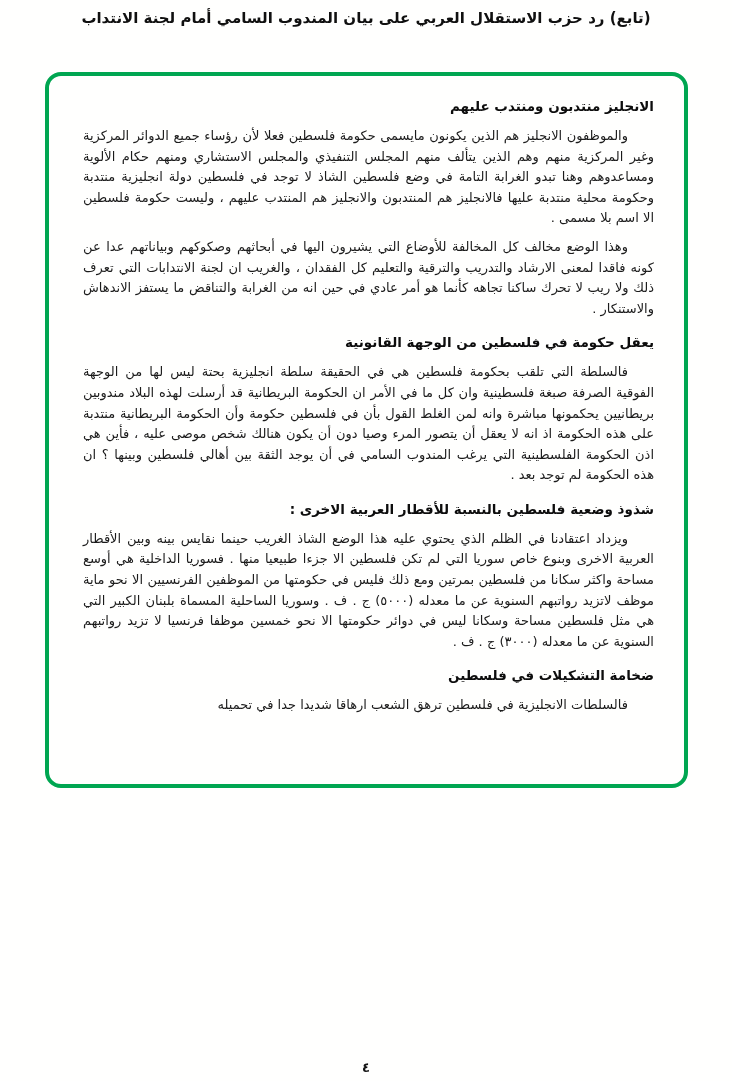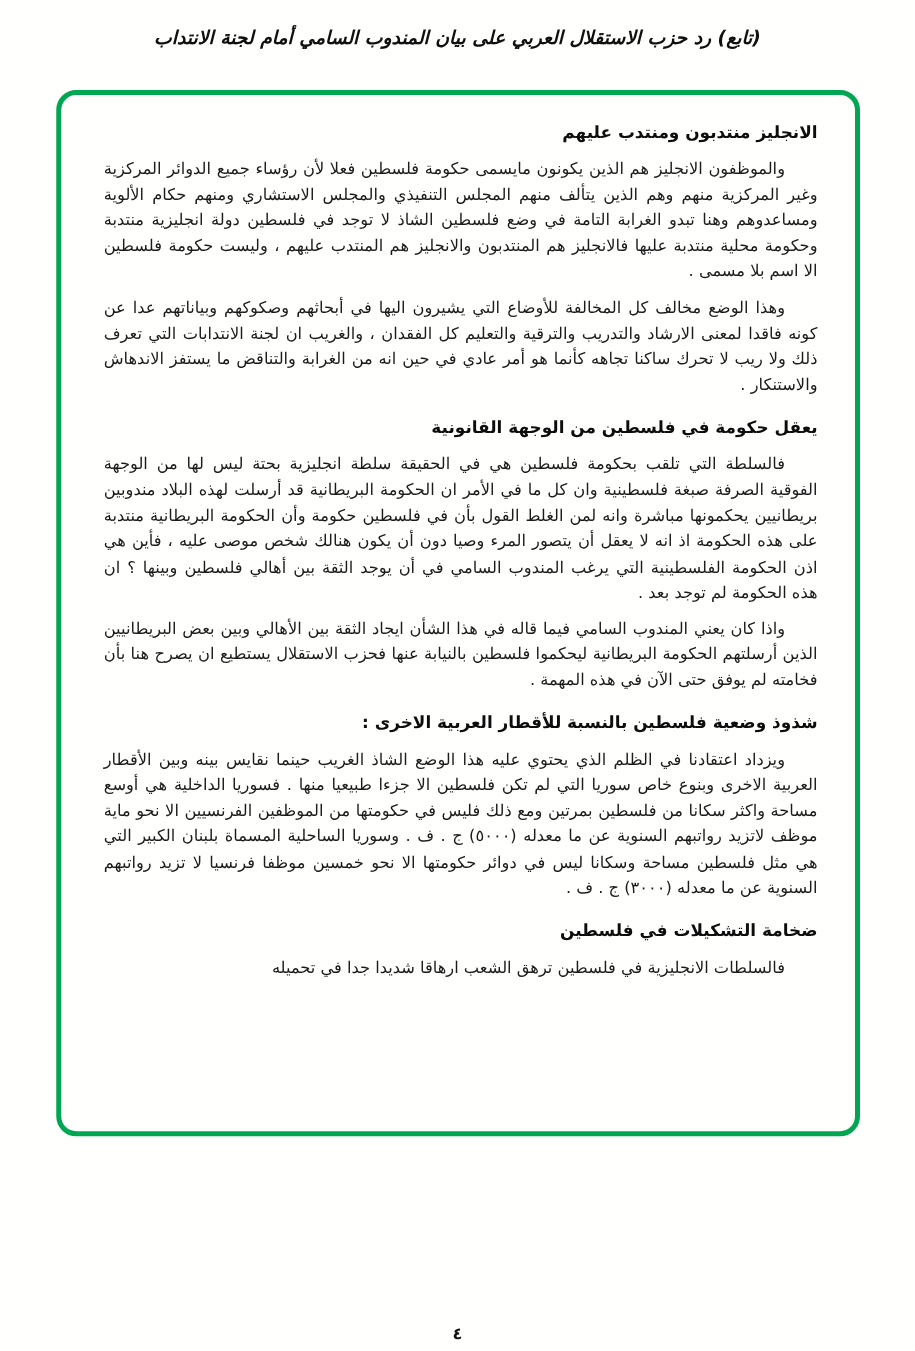--- a/index.html
+++ b/index.html
@@ -18,42 +18,41 @@
   .page {
     position: relative;
     width: 732px;
     height: 1081px;
     background: #fffffe;
   }
   
   .doc-header {
     direction: rtl;
     text-align: center;
-    padding-top: 20px;
-    font-style: italic;
+    padding-top: 8px;
   }
   .doc-title {
     font-weight: bold;
     font-size: 15px;
     line-height: 1.4;
     color: #101010;
   }
   .doc-source {
     font-size: 9.5px;
     margin-top: 7px;
     color: #2a2a2a;
     letter-spacing: 0.2px;
   }
   
   .frame {
     position: absolute;
     top: 72px;
     left: 45px;
     width: 643px;
-    height: 837px;
+    height: 716px;
     border: 4px solid #00a651;
     border-radius: 16px;
     box-sizing: border-box;
     padding: 18px 30px 14px 30px;
     overflow: hidden;
     background: #fffffe;
   }
   .content {
     direction: rtl;
     text-align: justify;
@@ -102,21 +101,20 @@
       <div class="heading">الانجليز منتدبون ومنتدب عليهم</div>
 
       <p class="para">والموظفون الانجليز هم الذين يكونون مايسمى حكومة فلسطين فعلا لأن رؤساء جميع الدوائر المركزية وغير المركزية منهم وهم الذين يتألف منهم المجلس التنفيذي والمجلس الاستشاري ومنهم حكام الألوية ومساعدوهم وهنا تبدو الغرابة التامة في وضع فلسطين الشاذ لا توجد في فلسطين دولة انجليزية منتدبة وحكومة محلية منتدبة عليها فالانجليز هم المنتدبون والانجليز هم المنتدب عليهم ، وليست حكومة فلسطين الا اسم بلا مسمى .</p>
 
       <p class="para">وهذا الوضع مخالف كل المخالفة للأوضاع التي يشيرون اليها في أبحاثهم وصكوكهم وبياناتهم عدا عن كونه فاقدا لمعنى الارشاد والتدريب والترقية والتعليم كل الفقدان ، والغريب ان لجنة الانتدابات التي تعرف ذلك ولا ريب لا تحرك ساكنا تجاهه كأنما هو أمر عادي في حين انه من الغرابة والتناقض ما يستفز الاندهاش والاستنكار .</p>
 
       <div class="heading">يعقل حكومة في فلسطين من الوجهة القانونية</div>
 
       <p class="para">فالسلطة التي تلقب بحكومة فلسطين هي في الحقيقة سلطة انجليزية بحتة ليس لها من الوجهة الفوقية الصرفة صبغة فلسطينية وان كل ما في الأمر ان الحكومة البريطانية قد أرسلت لهذه البلاد مندوبين بريطانيين يحكمونها مباشرة وانه لمن الغلط القول بأن في فلسطين حكومة وأن الحكومة البريطانية منتدبة على هذه الحكومة اذ انه لا يعقل أن يتصور المرء وصيا دون أن يكون هنالك شخص موصى عليه ، فأين هي اذن الحكومة الفلسطينية التي يرغب المندوب السامي في أن يوجد الثقة بين أهالي فلسطين وبينها ؟ ان هذه الحكومة لم توجد بعد .</p>
 
-      <p class="para">واذا كان يعني المندوب السامي فيما قاله في هذا الشأن ايجاد الثقة بين الأهالي وبين بعض البريطانيين الذين أرسلتهم الحكومة البريطانية ليحكموا فلسطين بالنيابة عنها فحزب الاستقلال يستطيع ان يصرح هنا بأن فخامته لم يوفق حتى الآن في هذه المهمة .</p>
 
       <div class="heading">شذوذ وضعية فلسطين بالنسبة للأقطار العربية الاخرى :</div>
 
       <p class="para">ويزداد اعتقادنا في الظلم الذي يحتوي عليه هذا الوضع الشاذ الغريب حينما نقايس بينه وبين الأقطار العربية الاخرى وبنوع خاص سوريا التي لم تكن فلسطين الا جزءا طبيعيا منها . فسوريا الداخلية هي أوسع مساحة واكثر سكانا من فلسطين بمرتين ومع ذلك فليس في حكومتها من الموظفين الفرنسيين الا نحو ماية موظف لاتزيد رواتبهم السنوية عن ما معدله (٥٠٠٠) ج . ف . وسوريا الساحلية المسماة بلبنان الكبير التي هي مثل فلسطين مساحة وسكانا ليس في دوائر حكومتها الا نحو خمسين موظفا فرنسيا لا تزيد رواتبهم السنوية عن ما معدله (٣٠٠٠) ج . ف .</p>
 
 
       <div class="heading">ضخامة التشكيلات في فلسطين</div>
 
       <p class="para">فالسلطات الانجليزية في فلسطين ترهق الشعب ارهاقا شديدا جدا في تحميله</p>
 

